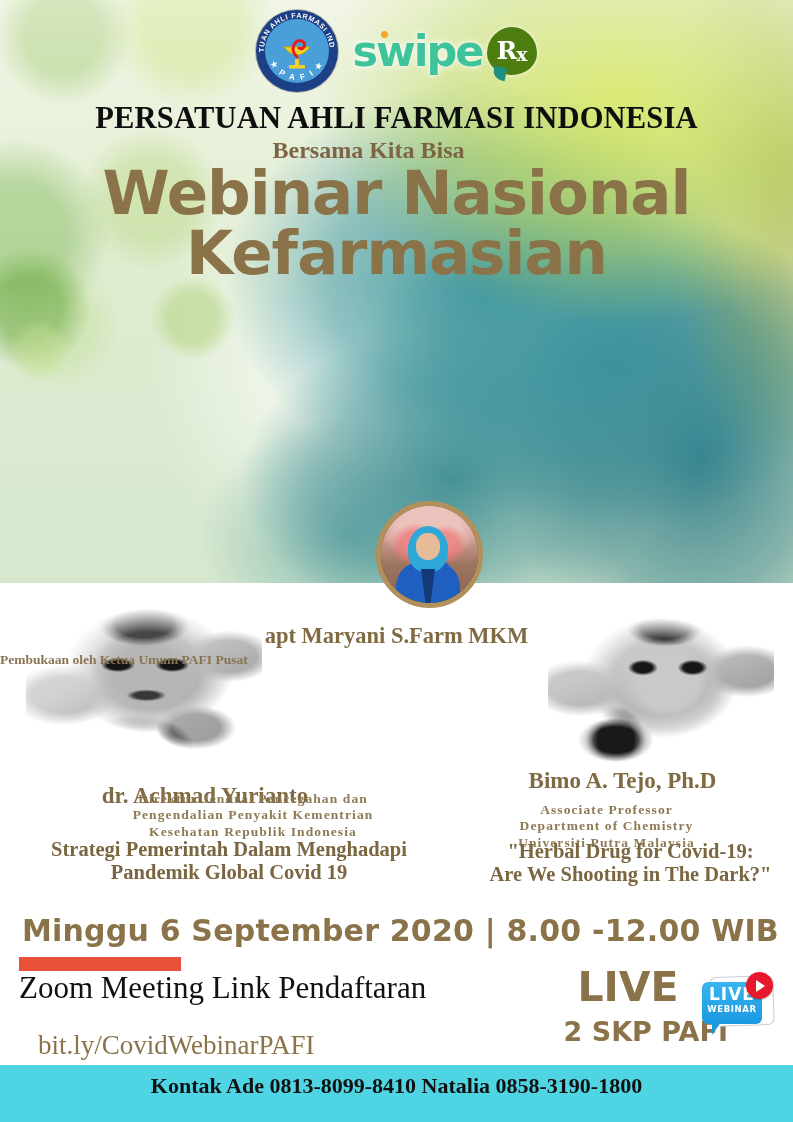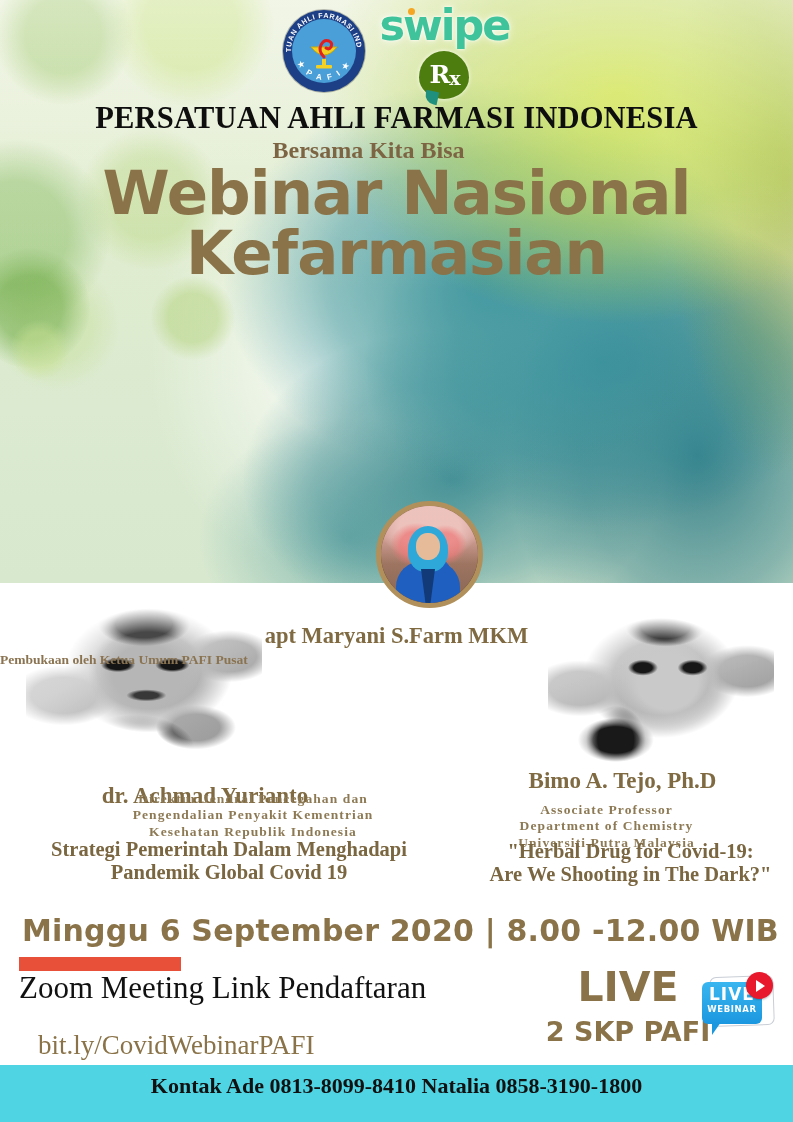--- a/index.html
+++ b/index.html
@@ -58,21 +58,21 @@
     background:#1d3f86;
     box-shadow:0 0 0 1px rgba(0,0,0,.25);}
   .pafi-inner{position:absolute;left:9px;top:9px;width:64px;height:64px;border-radius:50%;
     background:#4a9fd8;}
   .pafi-ringtext{position:absolute;inset:0;}
   .pafi-ringtext text{font-family:"Liberation Sans",sans-serif;font-size:7.2px;
     fill:#ffffff;font-weight:bold;letter-spacing:.7px;}
   .pafi-ringtext .bot{font-size:8px;letter-spacing:2.2px;}
   .bowl{position:absolute;left:50%;top:52%;transform:translate(-50%,-50%);}
 
-  .swipe-logo{position:relative;display:flex;align-items:center;gap:4px;flex-direction:column;}
+  .swipe-logo{position:relative;display:flex;align-items:center;gap:4px;}
   .swipe-word{position:relative;font-family:"DejaVu Sans",sans-serif;font-weight:bold;
     font-size:43px;color:#3fc39a;letter-spacing:-2px;line-height:1;
     text-shadow:0 0 3px rgba(255,255,255,.95),0 0 8px rgba(255,255,255,.85);}
   .swipe-dot{position:absolute;width:7px;height:7px;border-radius:50%;background:#f5a623;
     left:29px;top:4px;}
   .rx-bubble{position:relative;width:50px;height:48px;border-radius:50% 50% 50% 50%/55% 55% 45% 45%;
     background:#4d7c0f;display:flex;align-items:center;justify-content:center;
     box-shadow:0 0 4px rgba(255,255,255,.9);}
   .rx-bubble::after{content:"";position:absolute;left:6px;bottom:-5px;width:13px;height:13px;
     background:#1f8f7e;border-radius:0 0 0 10px;transform:rotate(12deg);}
@@ -183,21 +183,21 @@
     letter-spacing:.2px;white-space:nowrap;}
 
   
   .red-bar{position:absolute;left:19px;top:957px;width:162px;height:14px;background:#e8503a;}
   .zoom-line{position:absolute;left:19px;top:970px;
     font-family:"Liberation Serif",serif;font-size:31px;color:#111111;white-space:nowrap;}
 
   .free-txt{position:absolute;left:548px;top:967px;width:160px;text-align:center;
     font-family:"DejaVu Sans",sans-serif;font-weight:bold;font-size:41px;color:#8a7348;
     line-height:1;}
-  .skp-txt{position:absolute;left:528px;top:1016px;width:200px;text-align:center;
+  .skp-txt{position:absolute;left:528px;top:1016px;width:200px;text-align:right;
     font-family:"DejaVu Sans",sans-serif;font-weight:bold;font-size:27px;color:#8a7348;}
 
   
   .live-badge{position:absolute;left:700px;top:972px;width:78px;height:72px;}
   .lb-shadowcard{position:absolute;left:10px;top:4px;width:62px;height:48px;
     background:#ffffff;border:1.5px solid #c9ced6;border-radius:7px;
     transform:rotate(-2deg);}
   .lb-card{position:absolute;left:2px;top:10px;width:60px;height:42px;
     background:linear-gradient(180deg,#39b6ef 0%,#1b97e0 100%);border-radius:6px;}
   .lb-tail{position:absolute;left:12px;top:50px;width:0;height:0;

